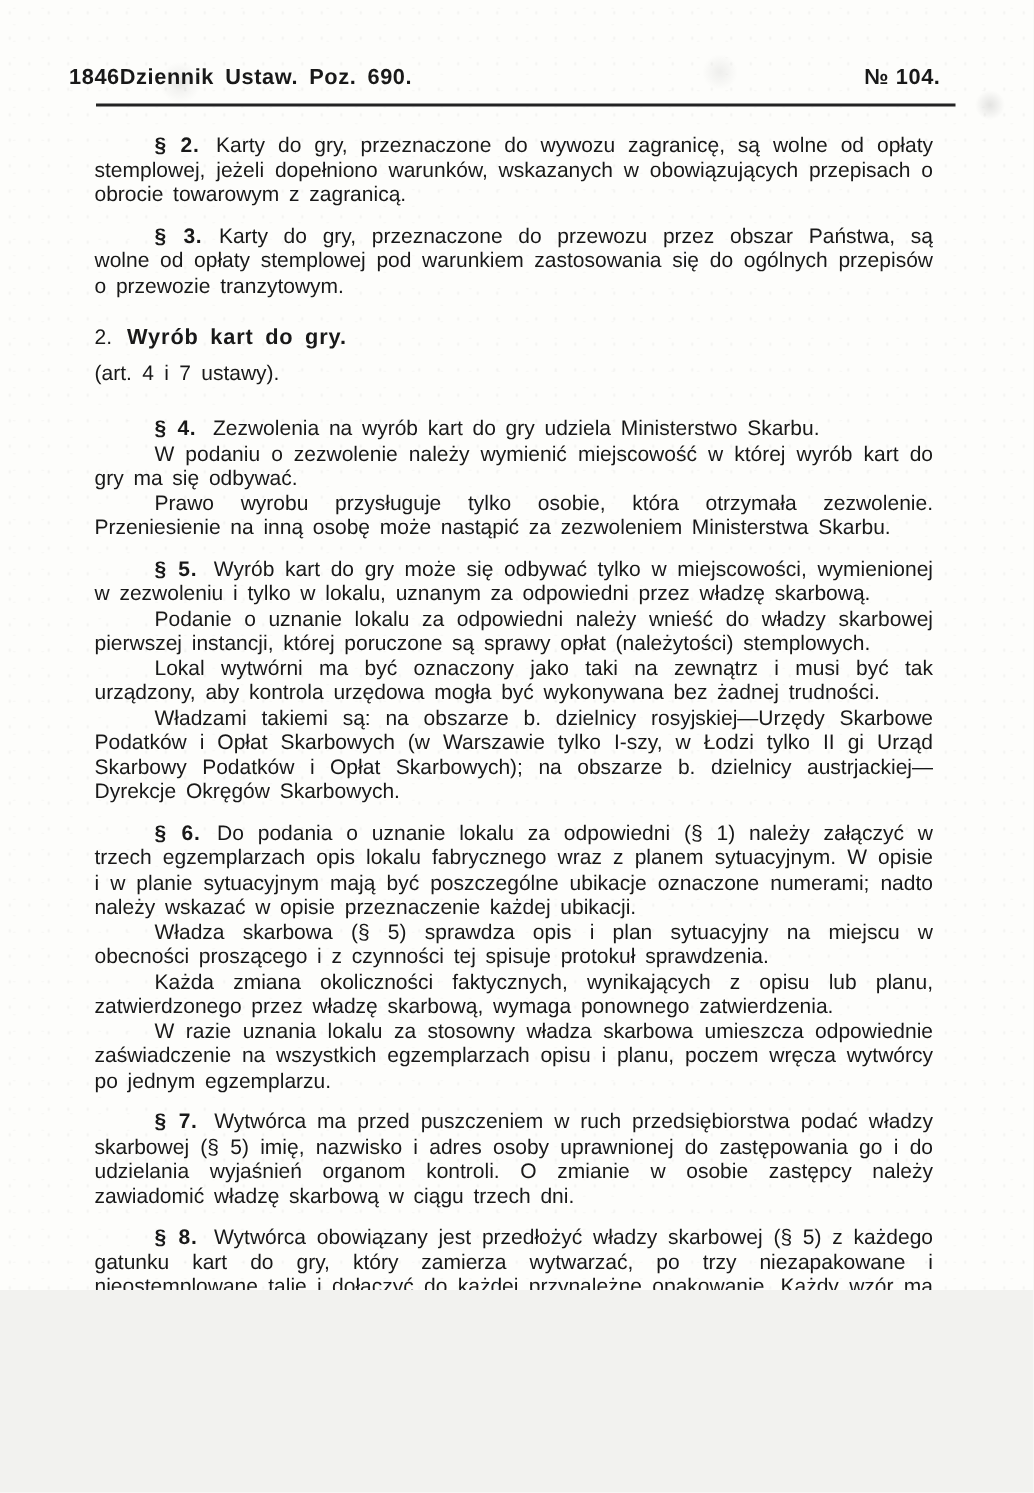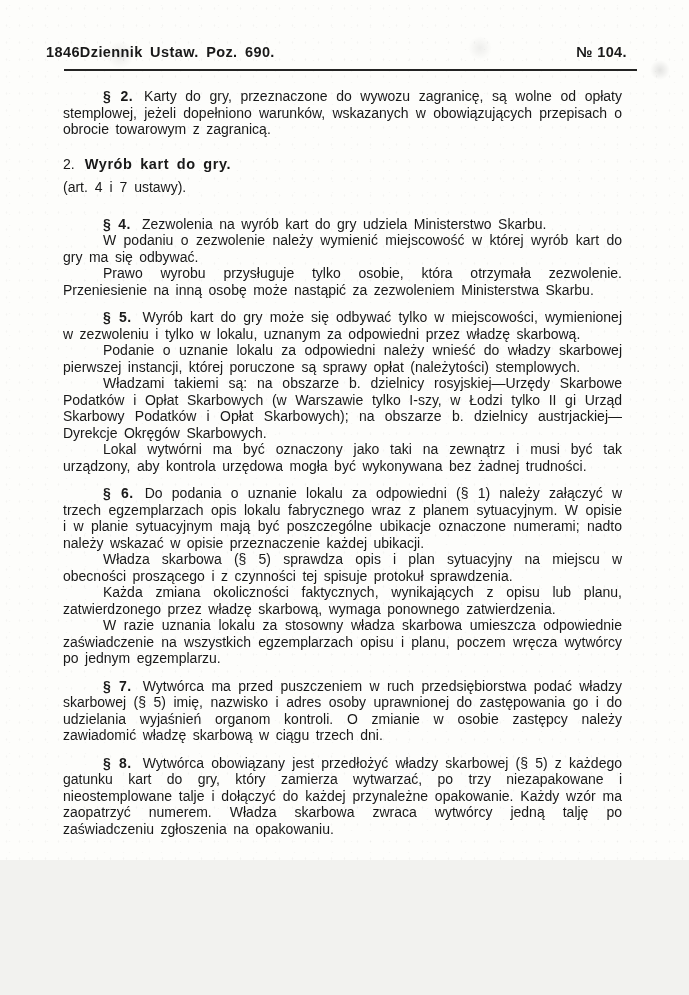--- a/index.html
+++ b/index.html
@@ -78,37 +78,40 @@
   </header>
 
   <hr class="header-rule">
 
   <main class="doc-body">
 
     <section class="group">
       <p class="para"><span class="lead">§ 2.</span><span>Karty do gry, przeznaczone do wywozu zagranicę, są wolne od opłaty stemplowej, jeżeli dopełniono warunków, wskazanych w obowiązujących przepisach o obrocie towarowym z zagranicą.</span></p>
     </section>
 
+    <section class="group">
+      <p class="para"><span class="lead">§ 3.</span><span>Karty do gry, przeznaczone do przewozu przez obszar Państwa, są wolne od opłaty stemplowej pod warunkiem zastosowania się do ogólnych przepisów o przewozie tranzytowym.</span></p>
+    </section>
 
     <div class="chapter">
       <span class="chap-line"><span class="chap-num">2.</span><span class="chap-title">Wyrób kart do gry.</span></span>
       <span class="chap-line chap-subtitle">(art. 4 i 7 ustawy).</span>
     </div>
 
     <section class="group">
       <p class="para"><span class="lead">§ 4.</span><span>Zezwolenia na wyrób kart do gry udziela Ministerstwo Skarbu.</span></p>
       <p class="para"><span>W podaniu o zezwolenie należy wymienić miejscowość w której wyrób kart do gry ma się odbywać.</span></p>
       <p class="para"><span>Prawo wyrobu przysługuje tylko osobie, która otrzymała zezwolenie. Przeniesienie na inną osobę może nastąpić za zezwoleniem Ministerstwa Skarbu.</span></p>
     </section>
 
     <section class="group">
       <p class="para"><span class="lead">§ 5.</span><span>Wyrób kart do gry może się odbywać tylko w miejscowości, wymienionej w zezwoleniu i tylko w lokalu, uznanym za odpowiedni przez władzę skarbową.</span></p>
       <p class="para"><span>Podanie o uznanie lokalu za odpowiedni należy wnieść do władzy skarbowej pierwszej instancji, której poruczone są sprawy opłat (należytości) stemplowych.</span></p>
+      <p class="para"><span>Lokal wytwórni ma być oznaczony jako taki na zewnątrz i musi być tak urządzony, aby kontrola urzędowa mogła być wykonywana bez żadnej trudności.</span></p>
       <p class="para"><span>Władzami takiemi są: na obszarze b. dzielnicy rosyjskiej—Urzędy Skarbowe Podatków i Opłat Skarbowych (w Warszawie tylko I-szy, w Łodzi tylko II gi Urząd Skarbowy Podatków i Opłat Skarbowych); na obszarze b. dzielnicy austrjackiej—Dyrekcje Okręgów Skarbowych.</span></p>
-      <p class="para"><span>Lokal wytwórni ma być oznaczony jako taki na zewnątrz i musi być tak urządzony, aby kontrola urzędowa mogła być wykonywana bez żadnej trudności.</span></p>
     </section>
 
     <section class="group">
       <p class="para"><span class="lead">§ 6.</span><span>Do podania o uznanie lokalu za odpowiedni (§ 1) należy załączyć w trzech egzemplarzach opis lokalu fabrycznego wraz z planem sytuacyjnym. W opisie i w planie sytuacyjnym mają być poszczególne ubikacje oznaczone numerami; nadto należy wskazać w opisie przeznaczenie każdej ubikacji.</span></p>
       <p class="para"><span>Władza skarbowa (§ 5) sprawdza opis i plan sytuacyjny na miejscu w obecności proszącego i z czynności tej spisuje protokuł sprawdzenia.</span></p>
       <p class="para"><span>Każda zmiana okoliczności faktycznych, wynikających z opisu lub planu, zatwierdzonego przez władzę skarbową, wymaga ponownego zatwierdzenia.</span></p>
       <p class="para"><span>W razie uznania lokalu za stosowny władza skarbowa umieszcza odpowiednie zaświadczenie na wszystkich egzemplarzach opisu i planu, poczem wręcza wytwórcy po jednym egzemplarzu.</span></p>
     </section>
 
     <section class="group">

